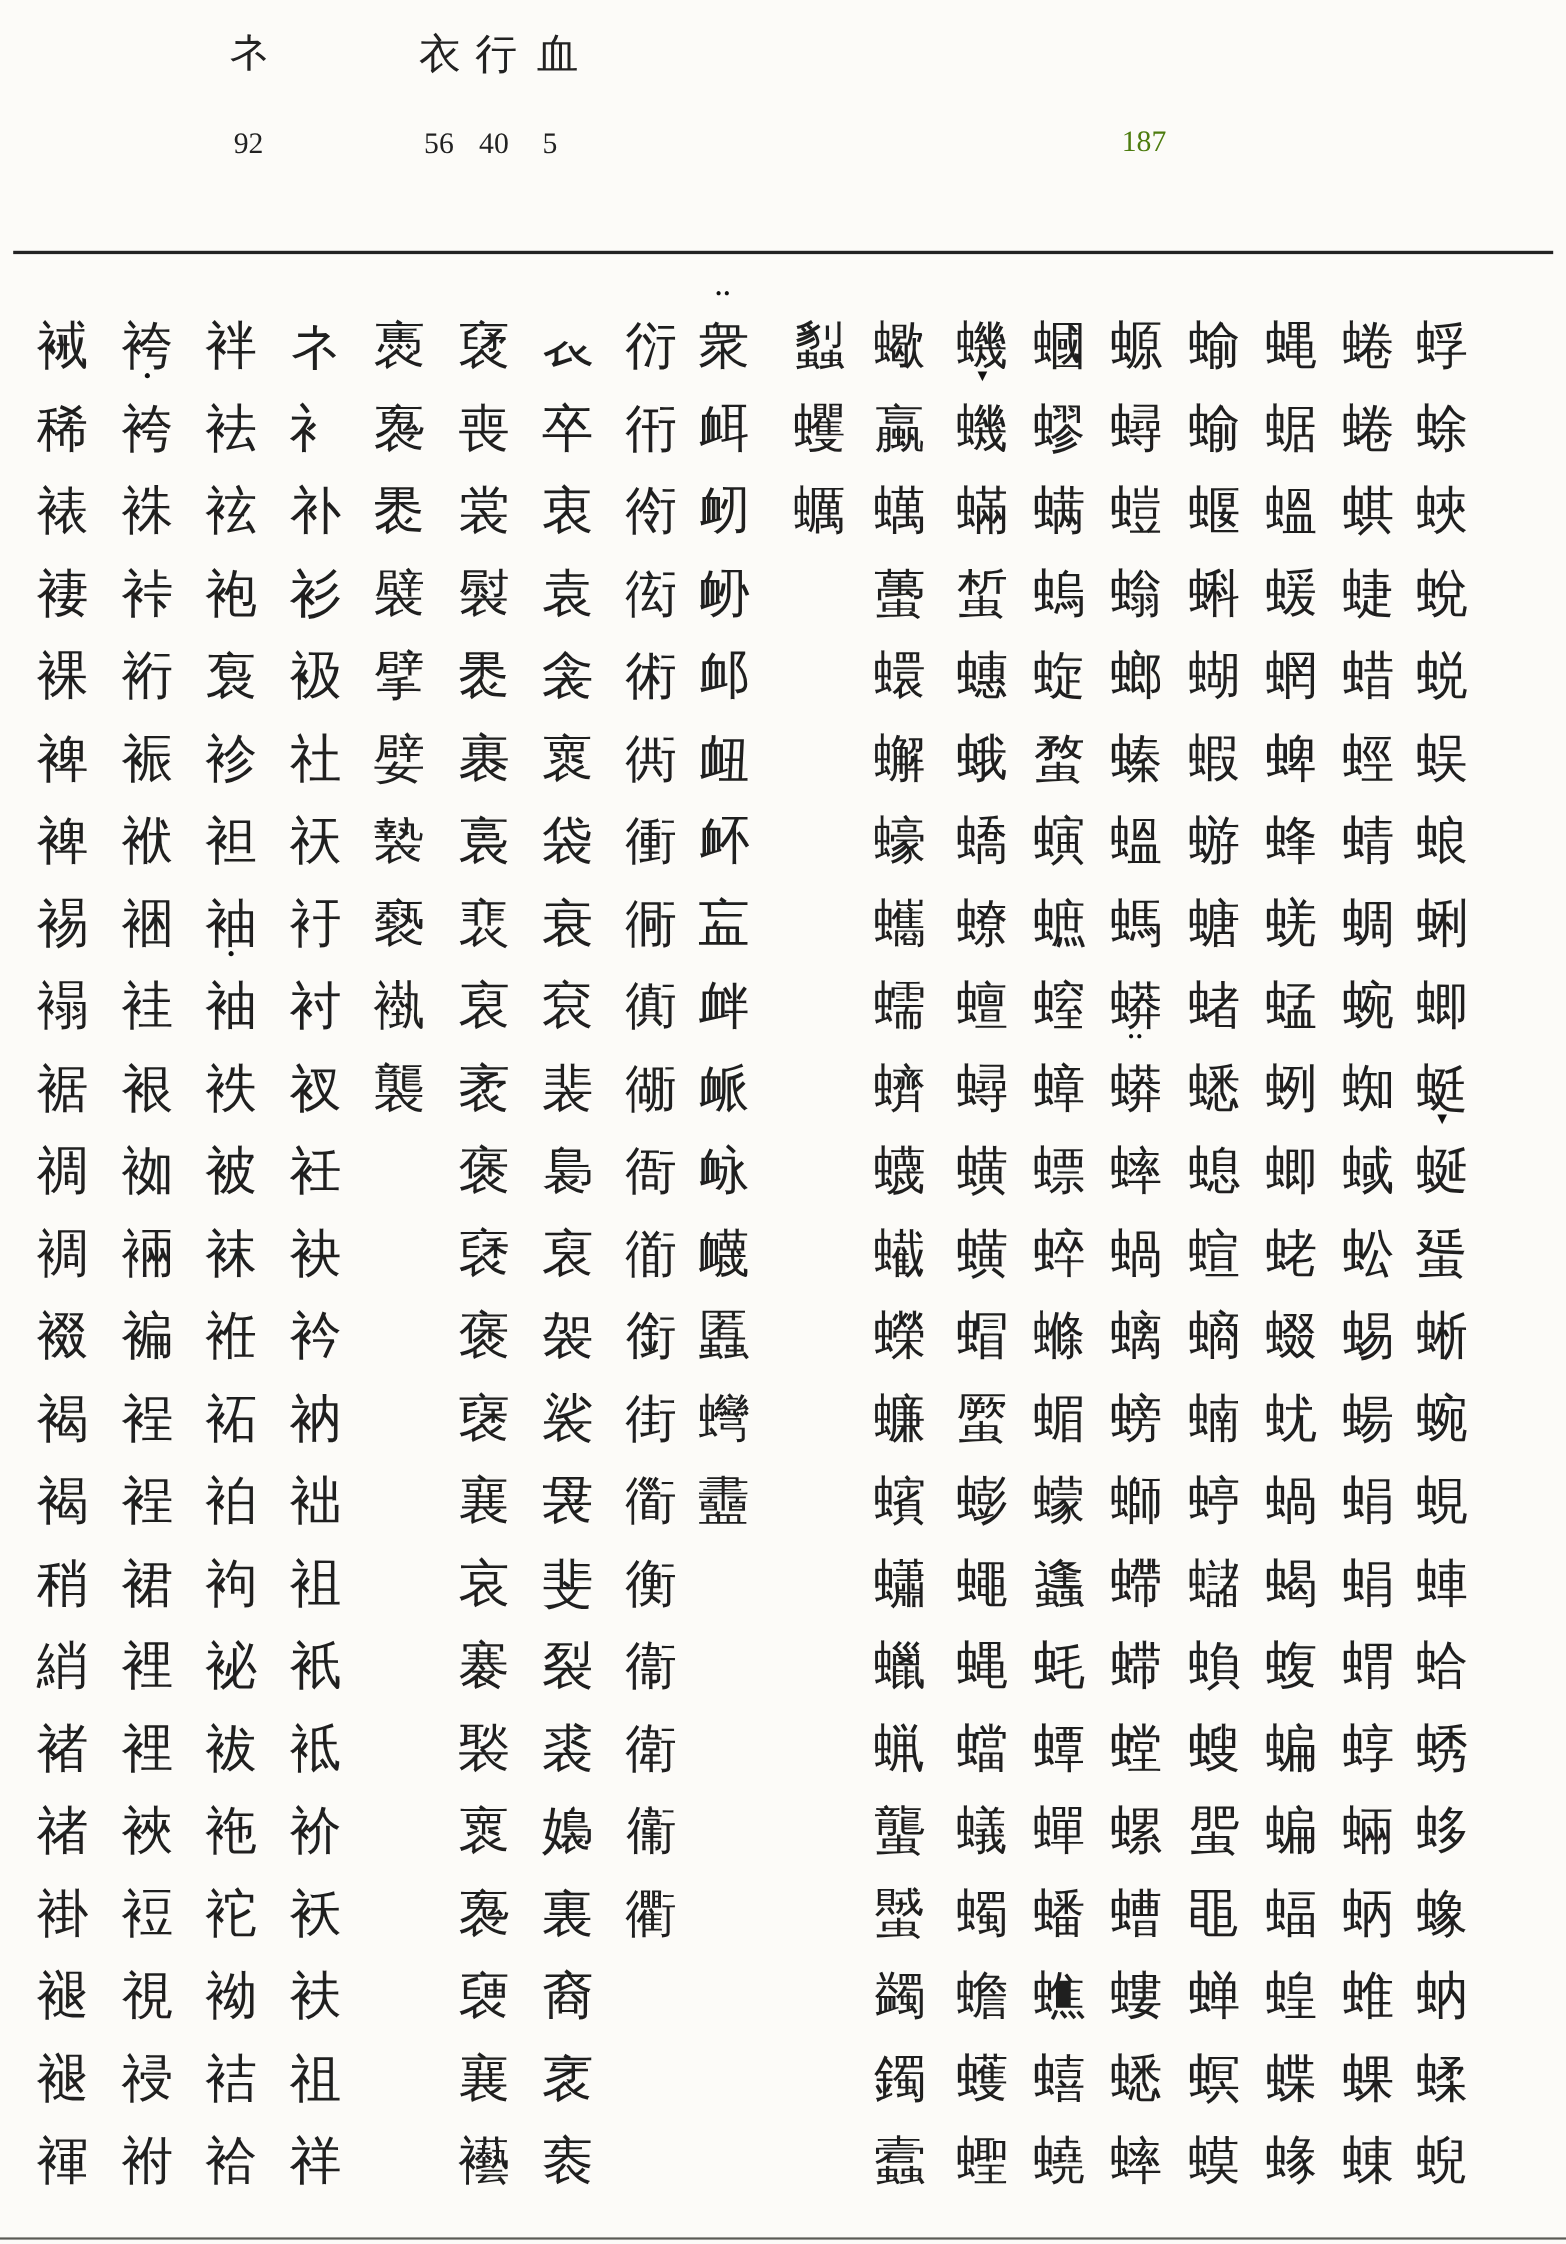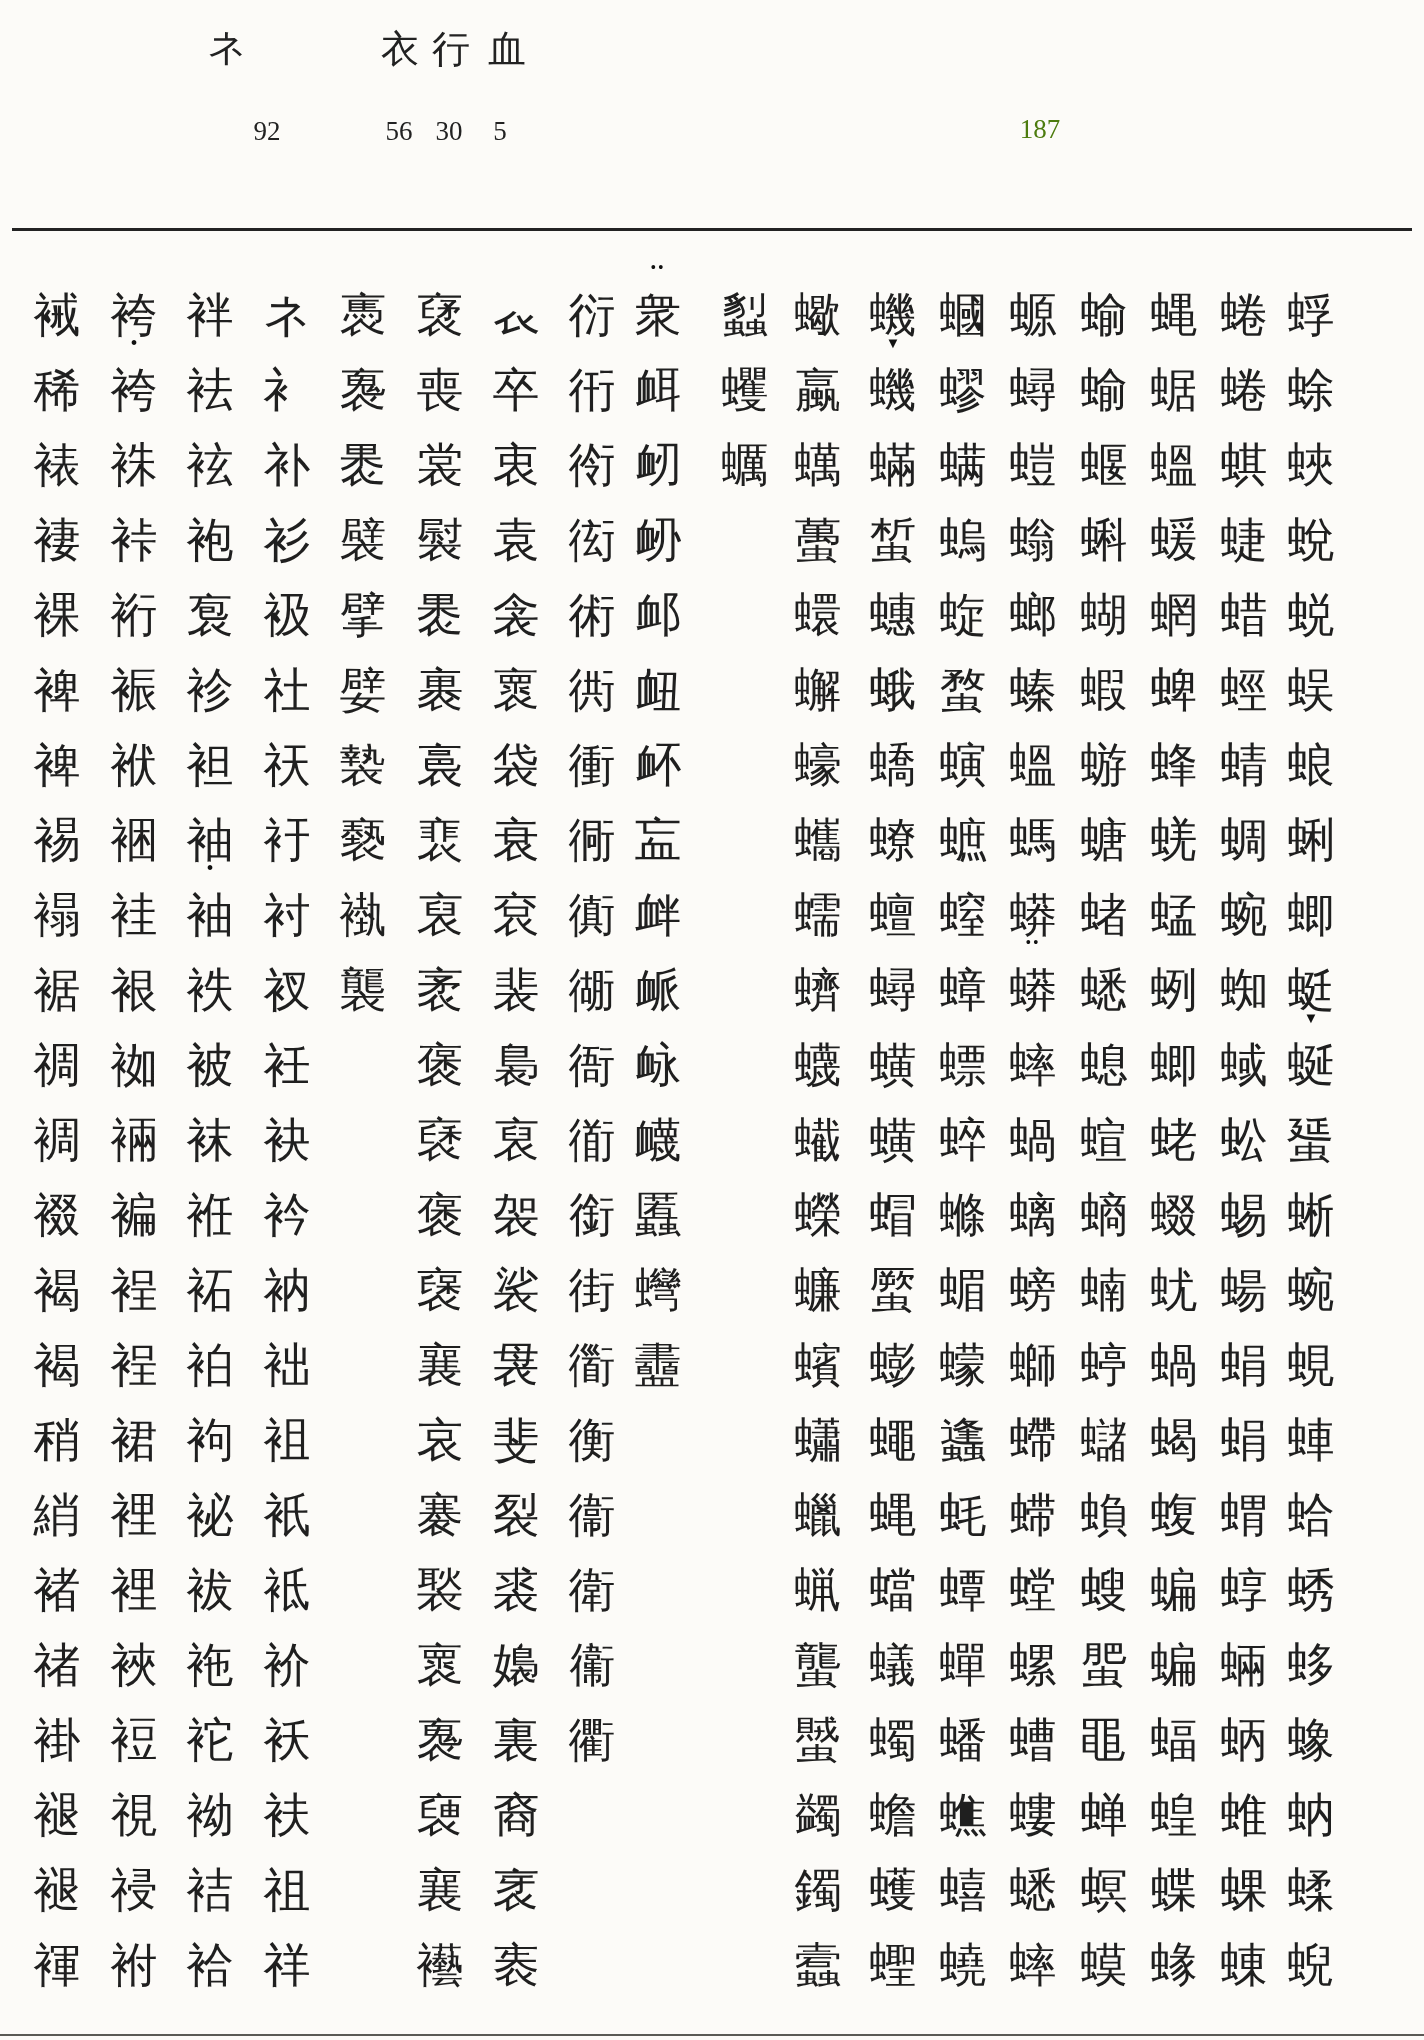--- a/index.html
+++ b/index.html
@@ -66,23 +66,23 @@
 
 <div id="page">
 
   <div class="rule-top"></div>
 
   <span class="hdr-radical" style="left:227px;top:47px;">ネ</span>
   <span class="hdr-radical" style="left:400px;top:49px;">衣</span>
   <span class="hdr-radical" style="left:451px;top:49px;">行</span>
   <span class="hdr-radical" style="left:507px;top:49px;">血</span>
 
-  <span class="hdr-count" style="left:226px;top:131px;margin-left:41px;">92</span>
+  <span class="hdr-count" style="left:226px;top:131px;">92</span>
   <span class="hdr-count" style="left:399px;top:131px;">56</span>
-  <span class="hdr-count" style="left:449px;top:131px;">30</span>
+  <span class="hdr-count" style="left:449px;top:131px;">40</span>
   <span class="hdr-count" style="left:500px;top:131px;">5</span>
 
   <span class="page-number" style="left:1040px;top:129px;">187</span>
 
   <div id="grid">
       <div class="cell" style="left: 57px; top: 315px;">裓</div>
       <div class="cell" style="left: 134px; top: 315px;">袴</div>
       <div class="cell" style="left: 210px; top: 315px;">袢</div>
       <div class="cell" style="left: 287px; top: 315px;">ネ</div>
       <div class="cell" style="left: 363px; top: 315px;">褭</div>

